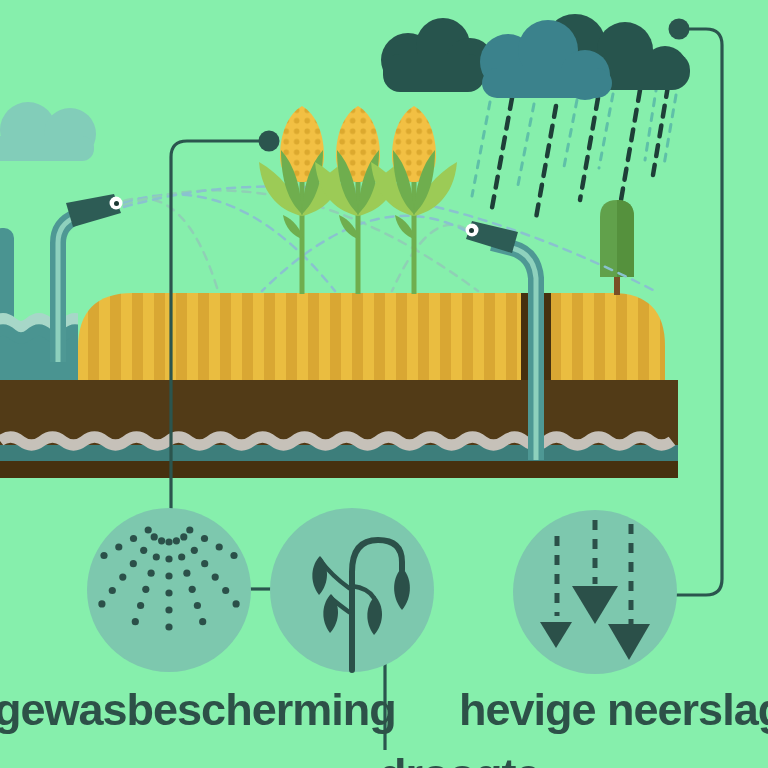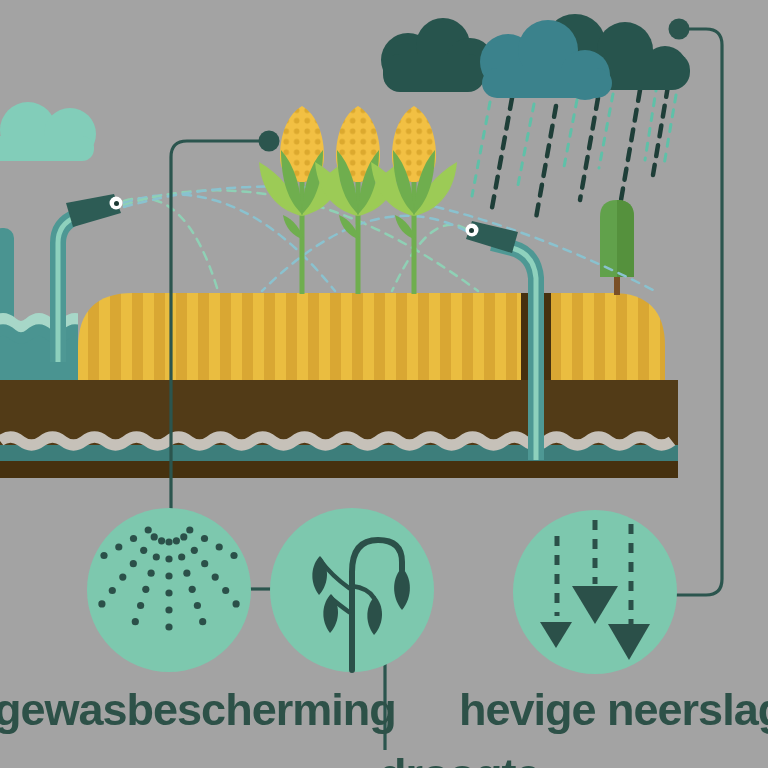--- a/index.html
+++ b/index.html
@@ -1,17 +1,17 @@
 <!DOCTYPE html>
 <html><head>
 <meta charset="utf-8">
 <style>
   html,body{margin:0;padding:0;background:#fff;}
   .canvas{
-    position:relative;width:768px;height:768px;overflow:hidden;background:#a3a3a3;
+    position:relative;width:768px;height:768px;overflow:hidden;background:#86efac;
     font-family:"Liberation Sans", sans-serif;
   }
   .canvas svg{position:absolute;left:0;top:0;}
   .label{
     position:absolute;
     font-weight:700;
     font-size:45px;
     letter-spacing:-1px;
     color:#2d5148;
     white-space:nowrap;

